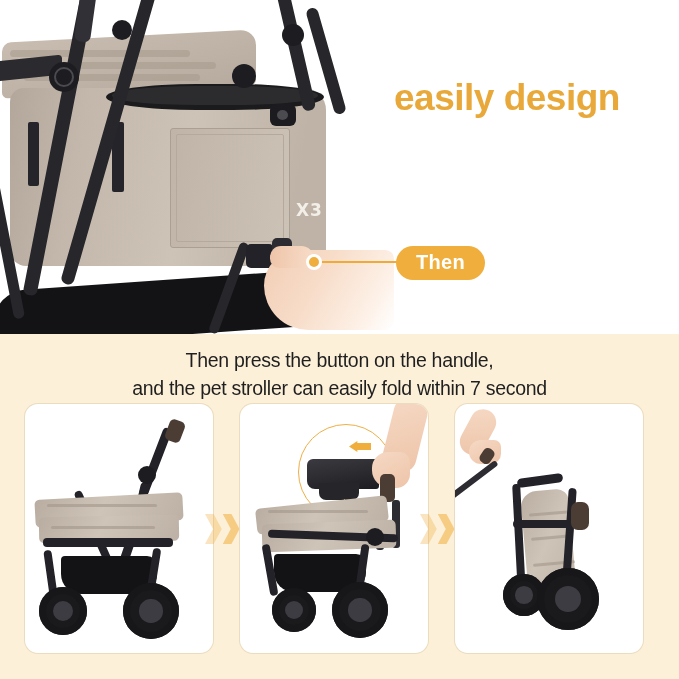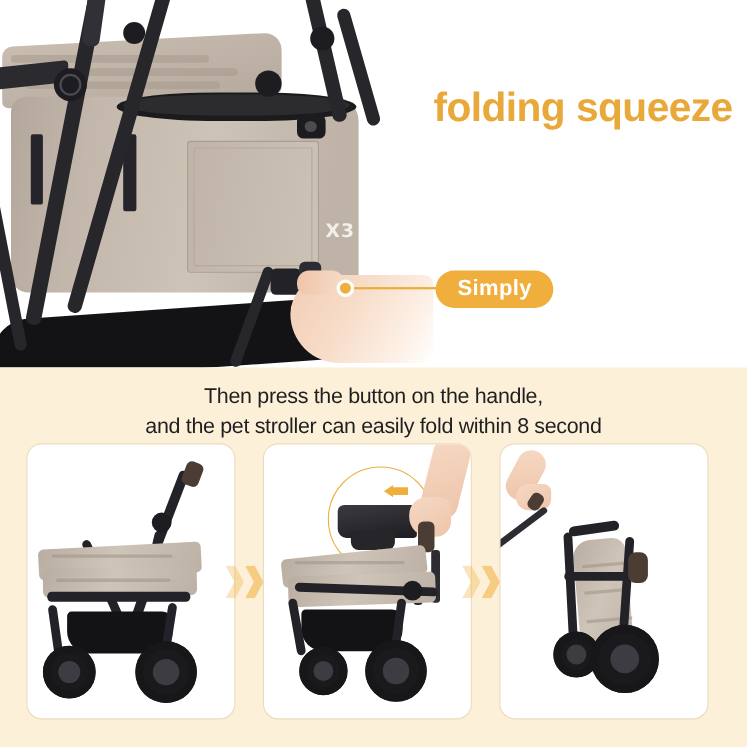--- a/index.html
+++ b/index.html
@@ -285,34 +285,34 @@
       <div class="joint j4"></div>
 
       <div class="fold-btn"></div>
       <div class="fold-btn2"></div>
       <div class="hand"></div>
       <div class="finger"></div>
     </div>
 
     <div class="callout-line"></div>
     <div class="callout-dot"></div>
-    <div class="pinch-badge">Simply</div>
+    <div class="pinch-badge">Then</div>
 
     <h1 class="headline">
       <br>
-      <span>folding squeeze</span>
+      <span>easily design</span>
     </h1>
 
   </section>
 
   <section class="lower">
 
     <div class="caption">
       <span>Then press the button on the handle,</span><br>
-      <span>and the pet stroller can easily fold within 8 second</span>
+      <span>and the pet stroller can easily fold within 7 second</span>
     </div>
 
     <div class="panels">
 
       <div class="panel p1">
         <div class="mini">
           <div class="mb" style="left:126px;top:22px;width:9px;height:72px;transform:rotate(21deg);"></div>
           <div class="grip" style="left:142px;top:16px;width:16px;height:22px;transform:rotate(21deg);"></div>
           <div class="mb" style="left:110px;top:78px;width:9px;height:56px;transform:rotate(13deg);"></div>
           <div class="mb" style="left:64px;top:84px;width:8px;height:78px;transform:rotate(-24deg);"></div>

